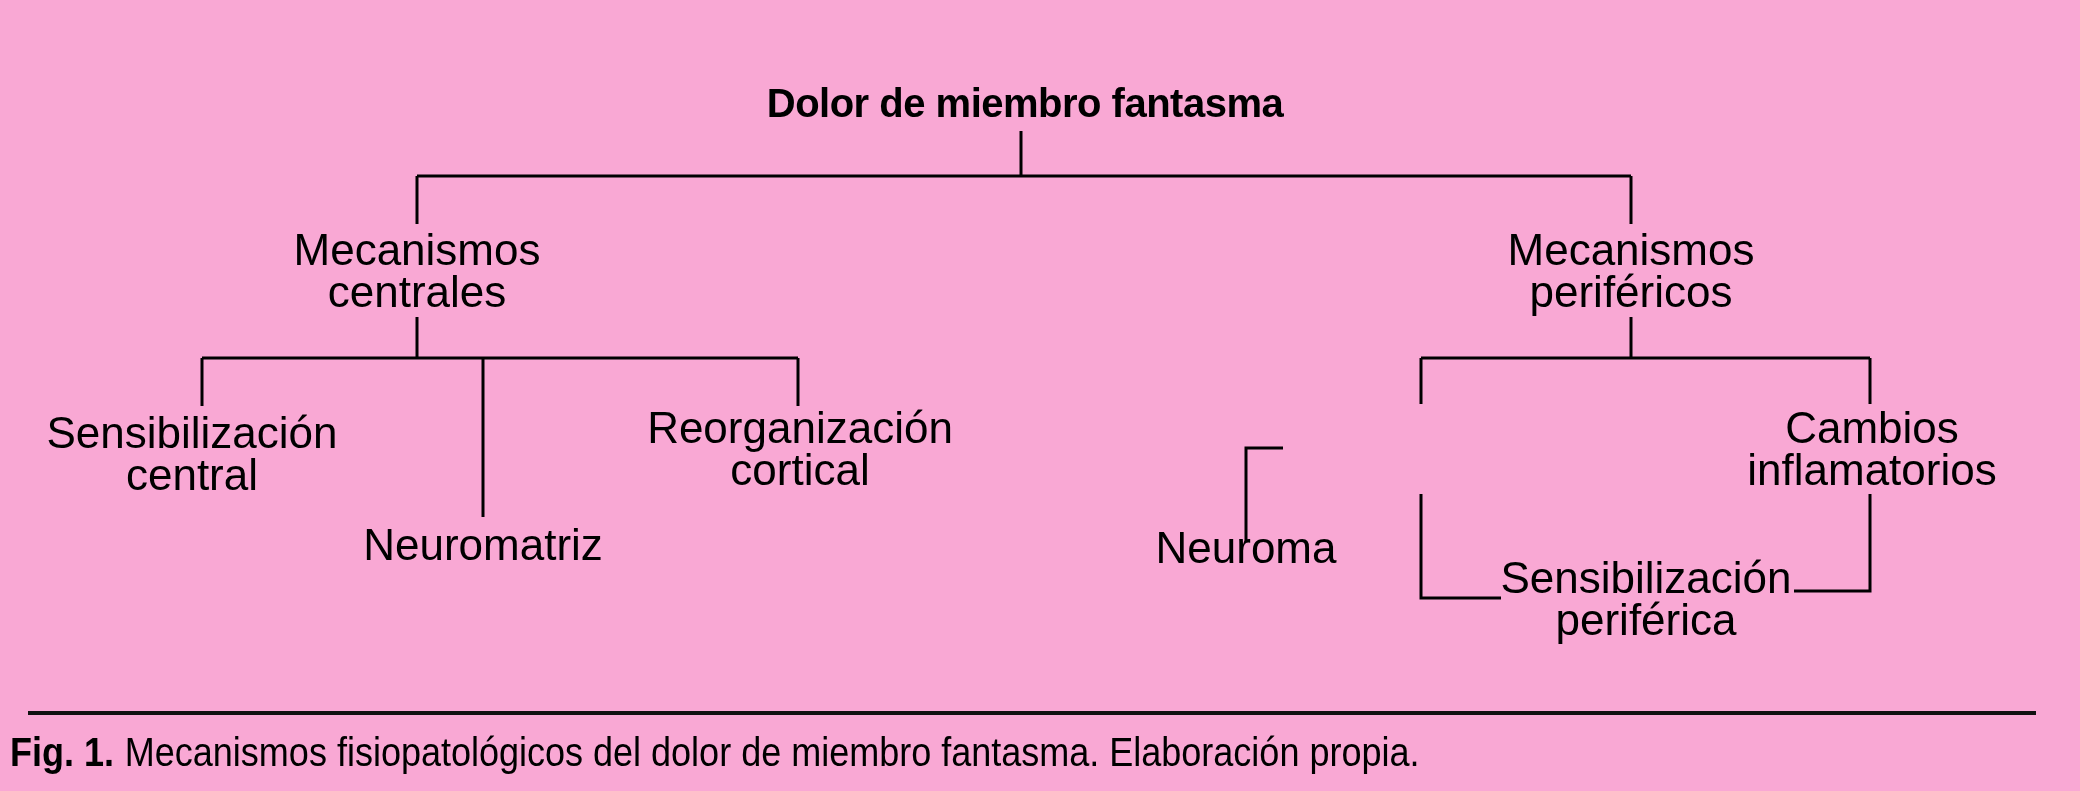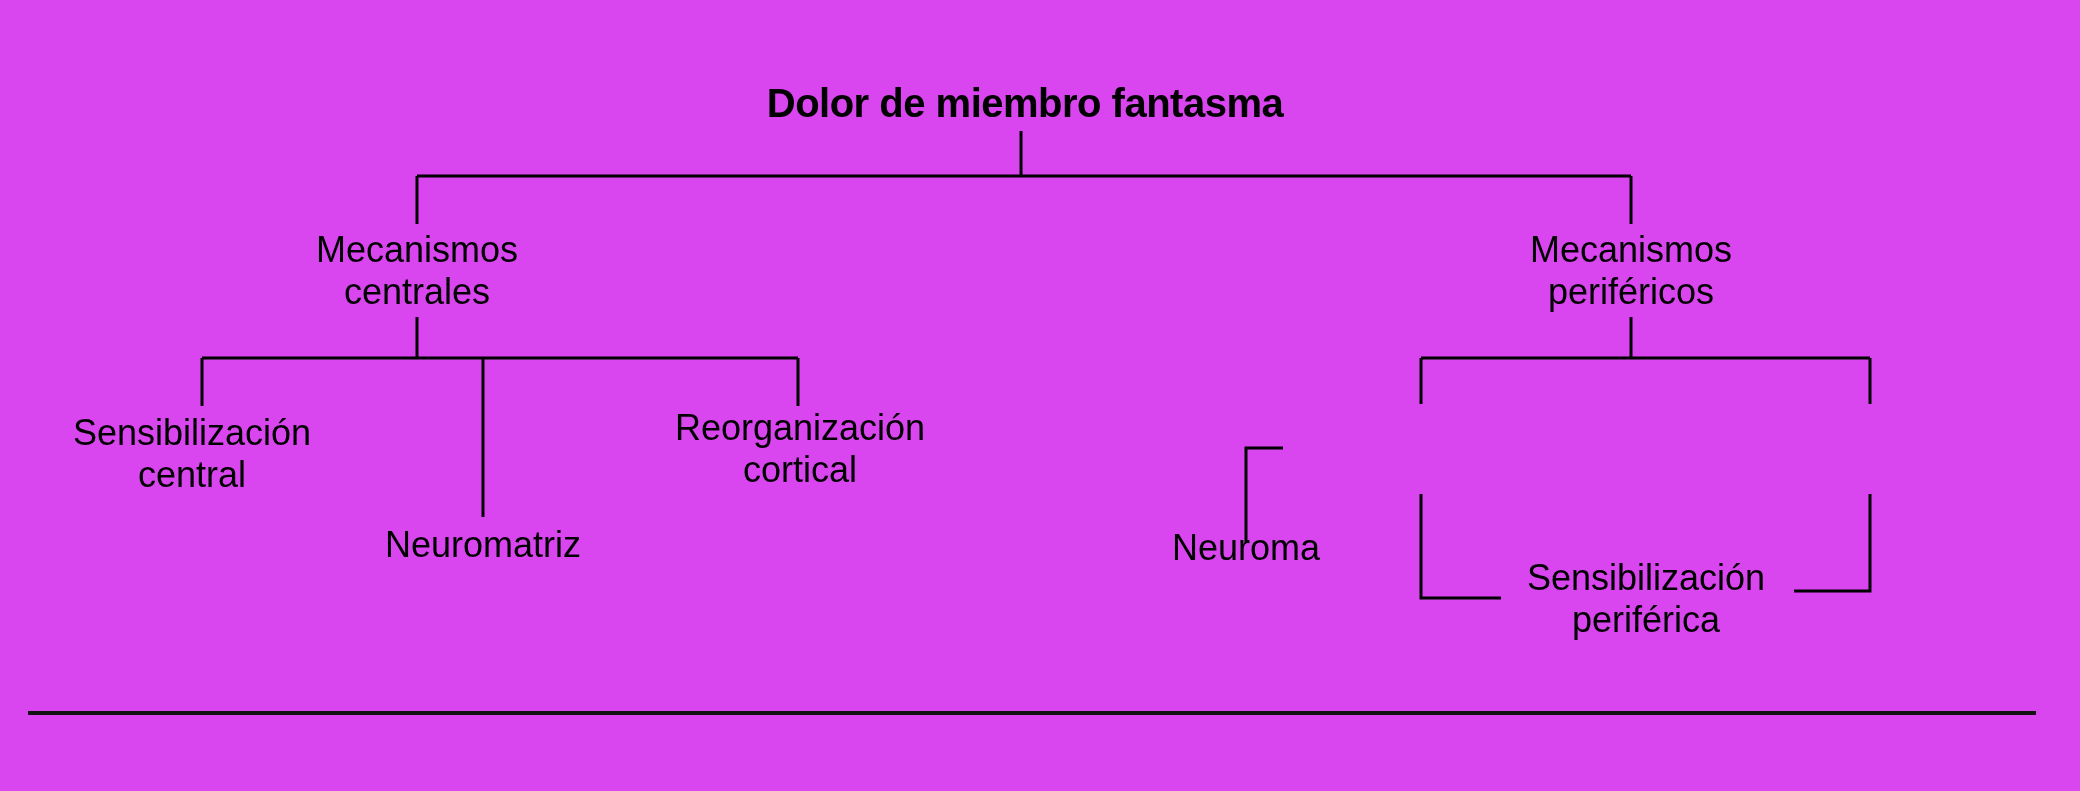--- a/index.html
+++ b/index.html
@@ -4,21 +4,21 @@
 <style>
   html, body {
     margin: 0;
     padding: 0;
     background: #ffffff;
   }
   .canvas {
     position: relative;
     width: 2080px;
     height: 791px;
-    background: #d946ef;
+    background: #f9a8d4;
     font-family: "Liberation Sans", sans-serif;
     color: #000000;
     overflow: hidden;
   }
   .lines {
     position: absolute;
     left: 0;
     top: 0;
     width: 2080px;
     height: 791px;
@@ -31,21 +31,21 @@
   }
   .lines path.rule {
     stroke: #111111;
     stroke-width: 4;
   }
   .node {
     position: absolute;
     transform: translateX(-50%);
     text-align: center;
     white-space: pre-line;
-    font-size: 36px;
+    font-size: 44px;
     line-height: 42px;
     color: #000000;
   }
   .node.root {
     font-weight: bold;
     font-size: 40px;
     line-height: 46px;
     letter-spacing: -0.5px;
     white-space: nowrap;
   }
@@ -103,20 +103,25 @@
 
   <div class="node" style="left:192px; top:412px;">Sensibilización
 central</div>
 
   <div class="node" style="left:800px; top:407px;">Reorganización
 cortical</div>
 
   <div class="node" style="left:483px; top:524px;">Neuromatriz</div>
 
 
+  <div class="node" style="left:1872px; top:407px;">Cambios
+inflamatorios</div>
 
   <div class="node" style="left:1246px; top:527px;">Neuroma</div>
 
   <div class="node" style="left:1646px; top:557px;">Sensibilización
 periférica</div>
 
+  <div class="caption">
+    <span class="caption-inner"><span class="caption-label">Fig. 1.</span><span>Mecanismos fisiopatológicos del dolor de miembro fantasma. Elaboración propia.</span></span>
+  </div>
 
 </div>
 
 </body></html>

